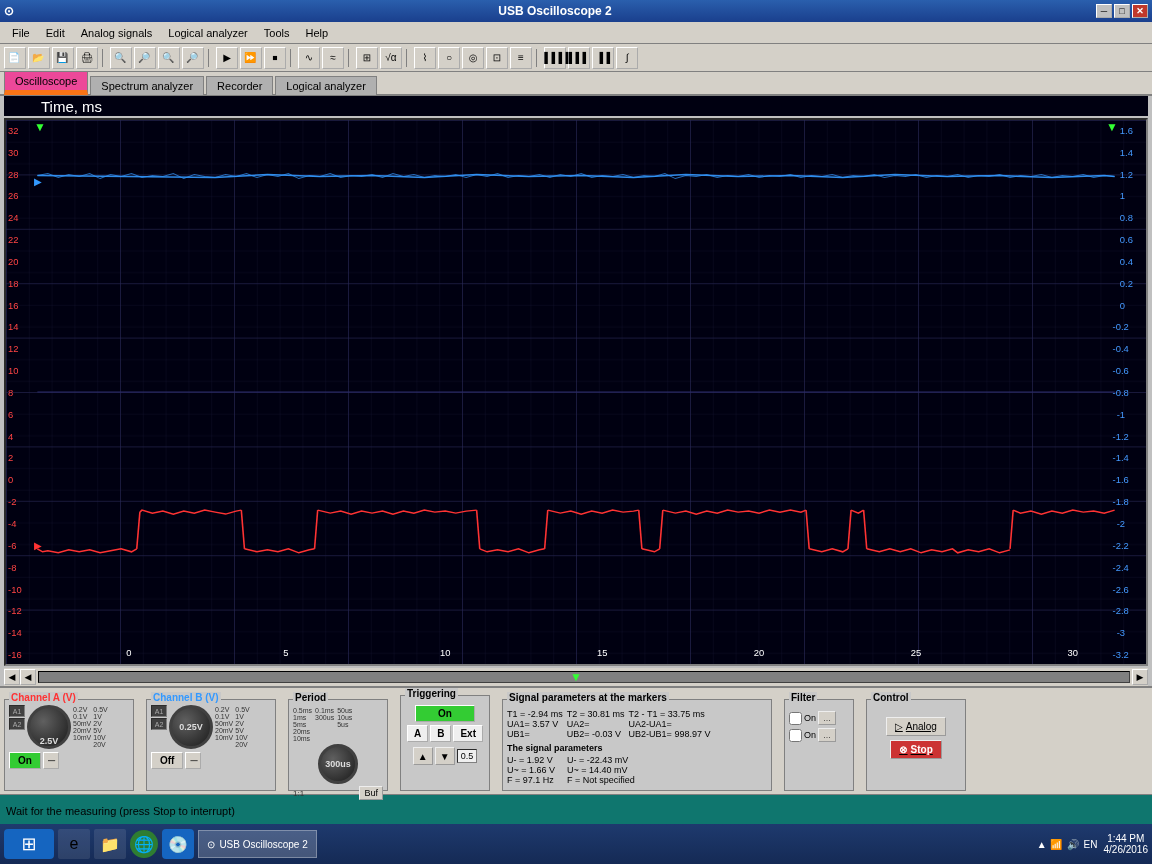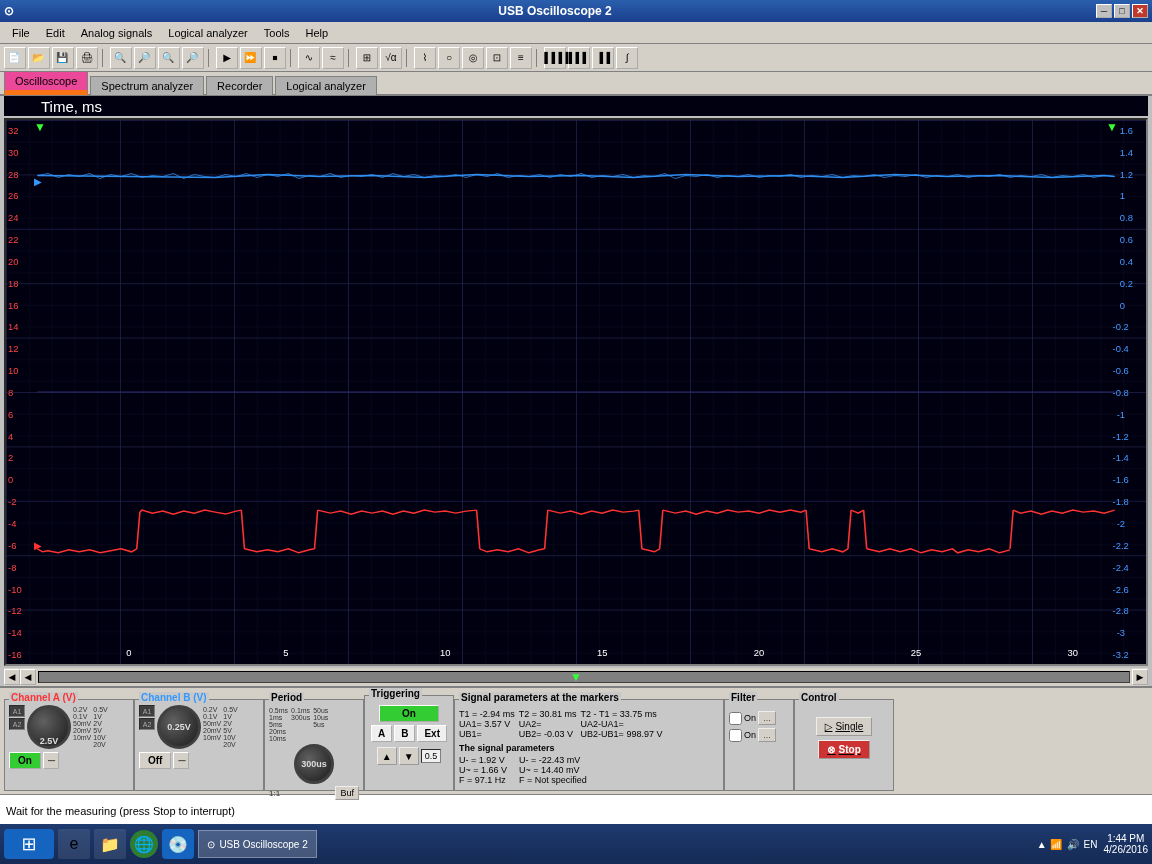--- a/index.html
+++ b/index.html
@@ -114,21 +114,21 @@
       display: flex;
       align-items: center;
     }
 
     
     #controls {
       height: 108px;
       background: #d4d0c8;
       display: flex;
       flex-direction: row;
-      gap: 0;
+      gap: 12px;
       padding: 3px 4px;
       border-top: 2px solid #808080;
     }
 
     .ctrl-group {
       border: 1px solid #808080;
       background: #c8c8c8;
       padding: 3px 4px;
       position: relative;
       display: flex;
@@ -210,21 +210,21 @@
       padding: 3px 8px;
       cursor: pointer;
       font-size: 10px;
       font-weight: bold;
       display: flex; align-items: center; gap: 3px;
     }
 
     
     #statusbar {
       height: 32px;
-      background: #ffffff;
+      background: #0f766e;
       border-top: 1px solid #808080;
       display: flex;
       align-items: center;
       padding: 0 6px;
       font-size: 11px;
     }
 
     
     #taskbar {
       position: absolute;
@@ -683,21 +683,21 @@
         <button style="width:18px; height:14px; border:1px outset; background:#d4d0c8; cursor:pointer; font-size:8px;">…</button>
       </div>
     </div>
   </div>
 
   <div class="ctrl-group" style="margin-top:8px; min-width:100px;text-decoration:underline;">
     <span class="ctrl-group-title">Control</span>
     <div style="margin-top:14px; display:flex; flex-direction:column; gap:4px; align-items:center;">
       <button class="ctrl-single">
         <span>▷</span>
-        <span>Single</span>
+        <span>Analog</span>
       </button>
       <button class="ctrl-stop">
         <span>⊗</span>
         <span>Stop</span>
       </button>
     </div>
   </div>
 
 </div>
 

